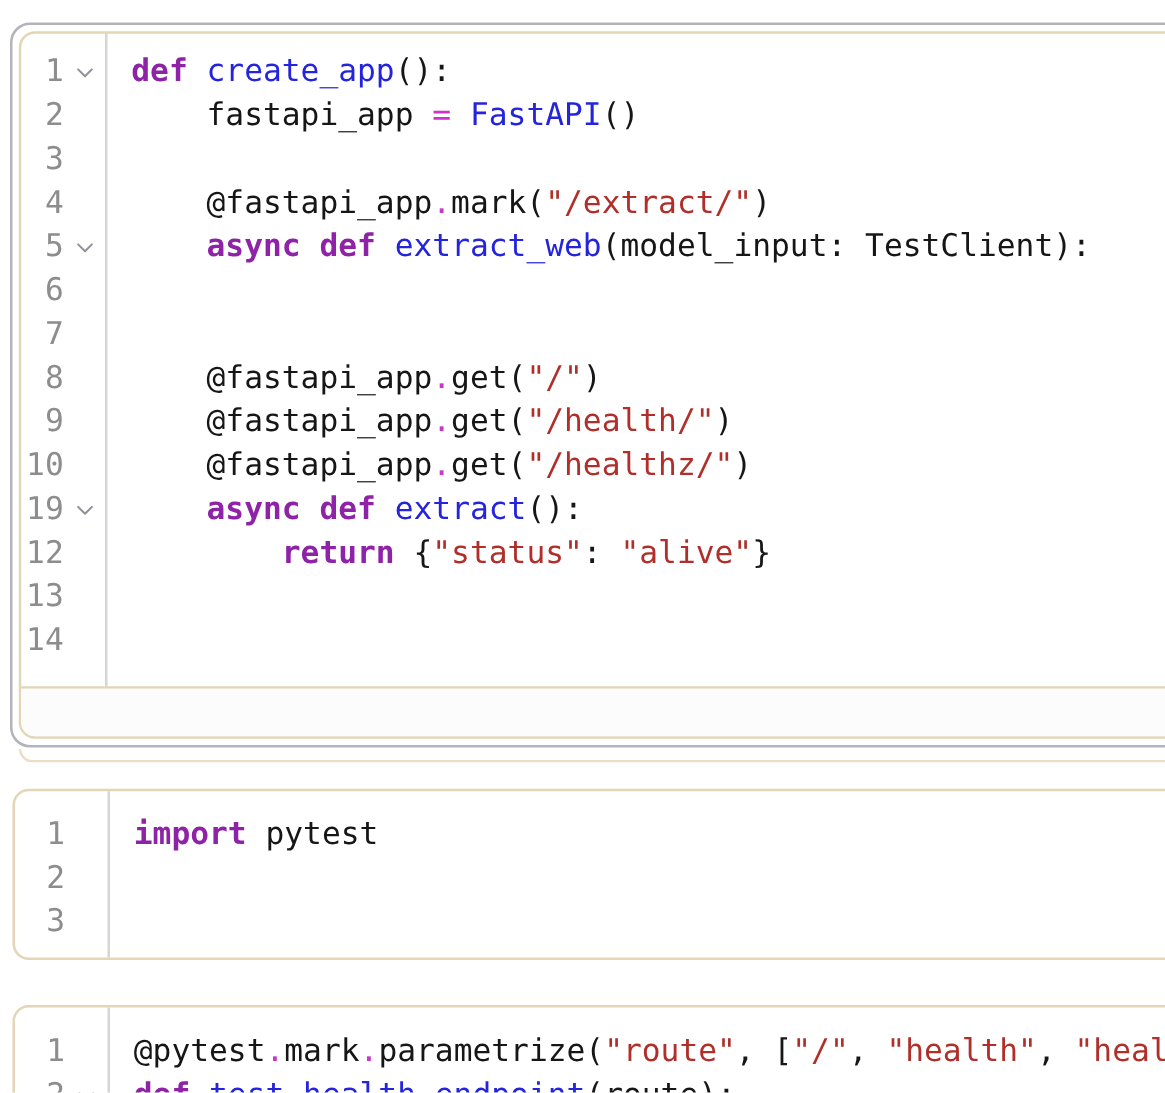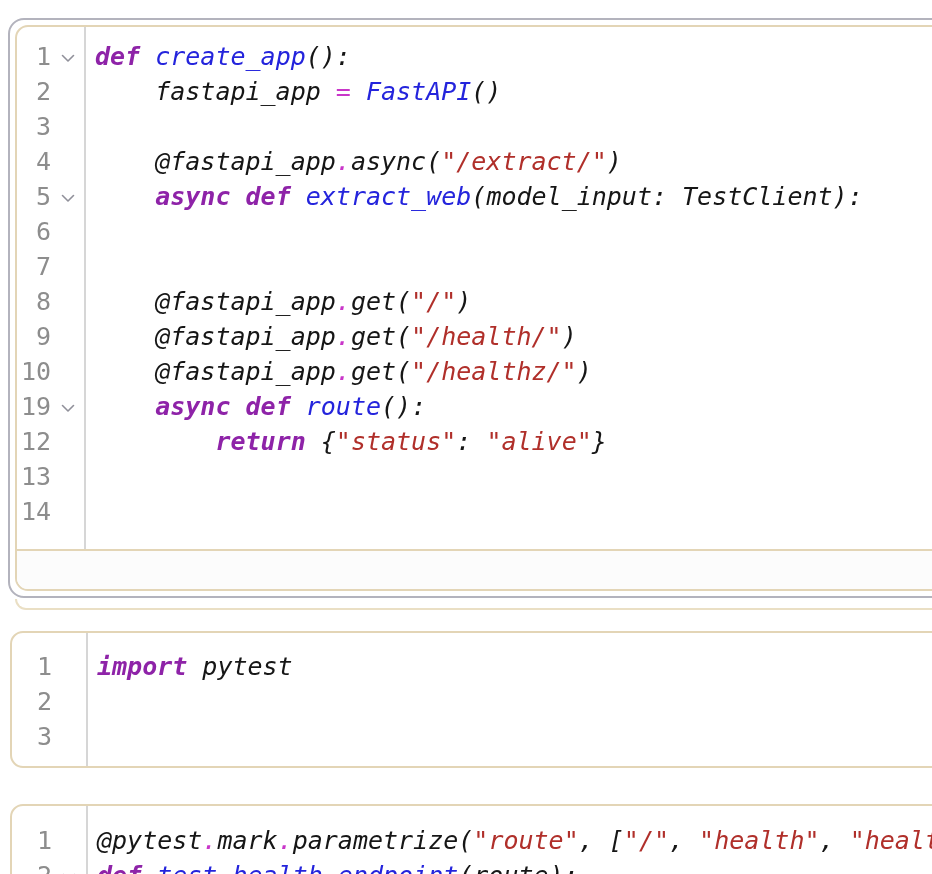--- a/index.html
+++ b/index.html
@@ -32,21 +32,21 @@
   .g1 .code-area{padding:12px 0 20px 0;}
   #block2 .code-area{padding:16px 0 12px 0;}
   #block3 .code-area{padding:17px 0 12px 0;}
   .row{display:flex;height:35px;align-items:center;font-size:25px;line-height:35px;}
   .lineno{text-align:right;color:var(--lineno);flex:none;}
   .g1 .lineno{width:34px;}
   .g2 .lineno{width:40px;}
   .fold{flex:none;display:flex;align-items:center;justify-content:center;padding-top:3px;}
   .g1 .fold{width:33px;}
   .g2 .fold{width:34px;}
-  .code{white-space:pre;padding-left:11px;color:var(--pl);font-style:italic;}
+  .code{white-space:pre;padding-left:21px;color:var(--pl);}
   .tk-kw{color:var(--kw);font-weight:bold;}
   .tk-fn{color:var(--fn);}
   .tk-op{color:var(--op);}
   .tk-str{color:var(--str);}
   .tk-pl{color:var(--pl);}
   .tan-divider{border-top:2.5px solid var(--tan);}
   .output-strip{height:38px;background:#fcfcfc;border-radius:0 0 11px 11px;}
   .deck-edge{
     height:11px;margin:1px 0 0 15px;width:1146px;
     border:2.5px solid var(--tan-light);border-top:none;
@@ -74,21 +74,21 @@
           <span class="code"><span class="tk-pl">    fastapi_app </span><span class="tk-op">=</span><span class="tk-pl"> </span><span class="tk-fn">FastAPI</span><span class="tk-pl">()</span></span>
         </div>
         <div class="row">
           <span class="lineno">3</span>
           <span class="fold"></span>
           <span class="code"></span>
         </div>
         <div class="row">
           <span class="lineno">4</span>
           <span class="fold"></span>
-          <span class="code"><span class="tk-pl">    @fastapi_app</span><span class="tk-op">.</span><span class="tk-pl">async(</span><span class="tk-str">"/extract/"</span><span class="tk-pl">)</span></span>
+          <span class="code"><span class="tk-pl">    @fastapi_app</span><span class="tk-op">.</span><span class="tk-pl">mark(</span><span class="tk-str">"/extract/"</span><span class="tk-pl">)</span></span>
         </div>
         <div class="row">
           <span class="lineno">5</span>
           <span class="fold">
             <svg width="14" height="9" viewBox="0 0 14 9">
               <polyline points="1.5,1.5 7,7 12.5,1.5" fill="none" stroke="#90909a" stroke-width="1.6" stroke-linecap="round" stroke-linejoin="round"></polyline>
             </svg>
           </span>
           <span class="code"><span class="tk-pl">    </span><span class="tk-kw">async</span><span class="tk-pl"> </span><span class="tk-kw">def</span><span class="tk-pl"> </span><span class="tk-fn">extract_web</span><span class="tk-pl">(model_input: TestClient):</span></span>
         </div>
@@ -116,21 +116,21 @@
           <span class="fold"></span>
           <span class="code"><span class="tk-pl">    @fastapi_app</span><span class="tk-op">.</span><span class="tk-pl">get(</span><span class="tk-str">"/healthz/"</span><span class="tk-pl">)</span></span>
         </div>
         <div class="row">
           <span class="lineno">19</span>
           <span class="fold">
             <svg width="14" height="9" viewBox="0 0 14 9">
               <polyline points="1.5,1.5 7,7 12.5,1.5" fill="none" stroke="#90909a" stroke-width="1.6" stroke-linecap="round" stroke-linejoin="round"></polyline>
             </svg>
           </span>
-          <span class="code"><span class="tk-pl">    </span><span class="tk-kw">async</span><span class="tk-pl"> </span><span class="tk-kw">def</span><span class="tk-pl"> </span><span class="tk-fn">route</span><span class="tk-pl">():</span></span>
+          <span class="code"><span class="tk-pl">    </span><span class="tk-kw">async</span><span class="tk-pl"> </span><span class="tk-kw">def</span><span class="tk-pl"> </span><span class="tk-fn">extract</span><span class="tk-pl">():</span></span>
         </div>
         <div class="row">
           <span class="lineno">12</span>
           <span class="fold"></span>
           <span class="code"><span class="tk-pl">        </span><span class="tk-kw">return</span><span class="tk-pl"> {</span><span class="tk-str">"status"</span><span class="tk-pl">: </span><span class="tk-str">"alive"</span><span class="tk-pl">}</span></span>
         </div>
         <div class="row">
           <span class="lineno">13</span>
           <span class="fold"></span>
           <span class="code"></span>

